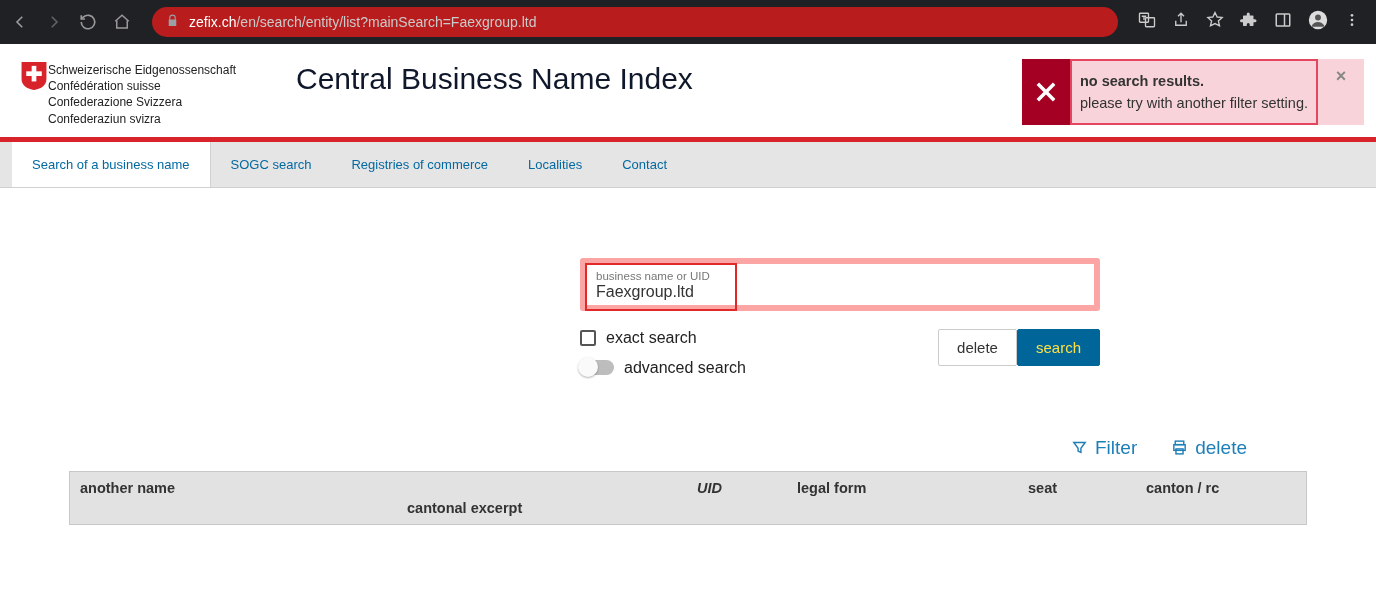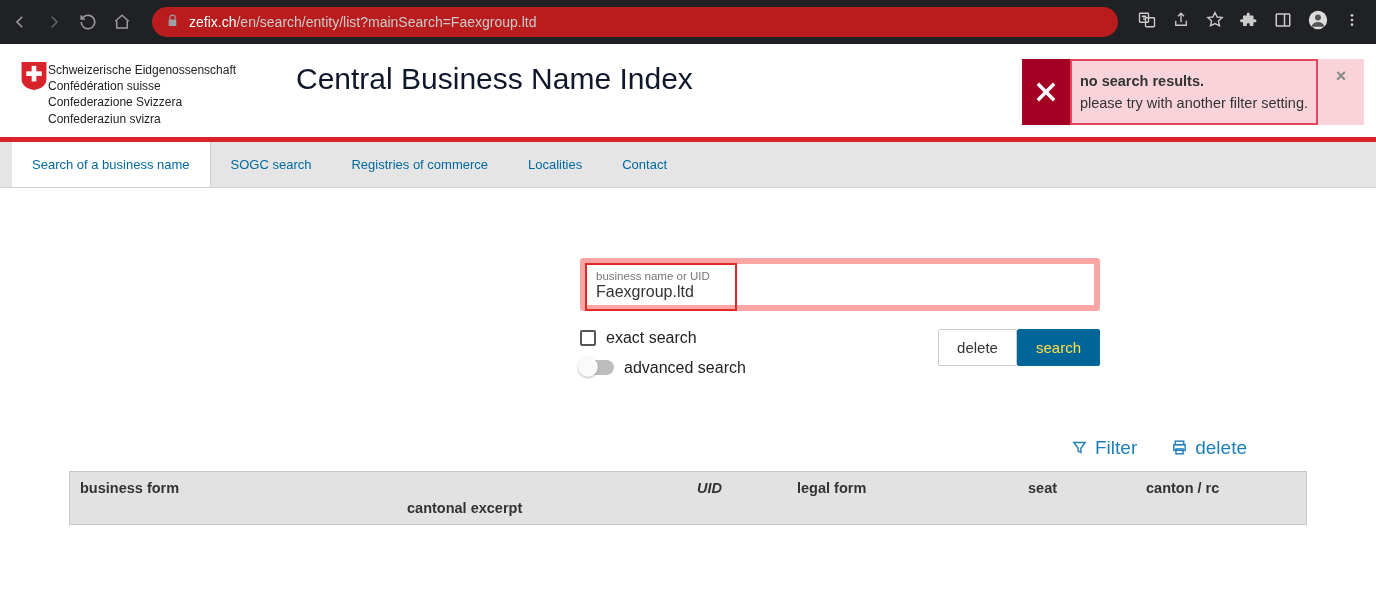--- a/index.html
+++ b/index.html
@@ -206,20 +206,20 @@
         <rect x="6" y="3" width="12" height="5"></rect>
         <rect x="4" y="8" width="16" height="8"></rect>
         <rect x="7" y="14" width="10" height="7"></rect>
       </svg>
     <span>delete</span>
   </div>
 </div>
 
 <div class="table">
   <div class="thead">
-    <div class="th c1">business form</div>
+    <div class="th c1">another name</div>
     <div class="th c2">cantonal excerpt</div>
     <div class="th c3">UID</div>
     <div class="th c4">legal form</div>
     <div class="th c5">seat</div>
     <div class="th c6">canton / rc</div>
   </div>
 </div>
 
 </body></html>

